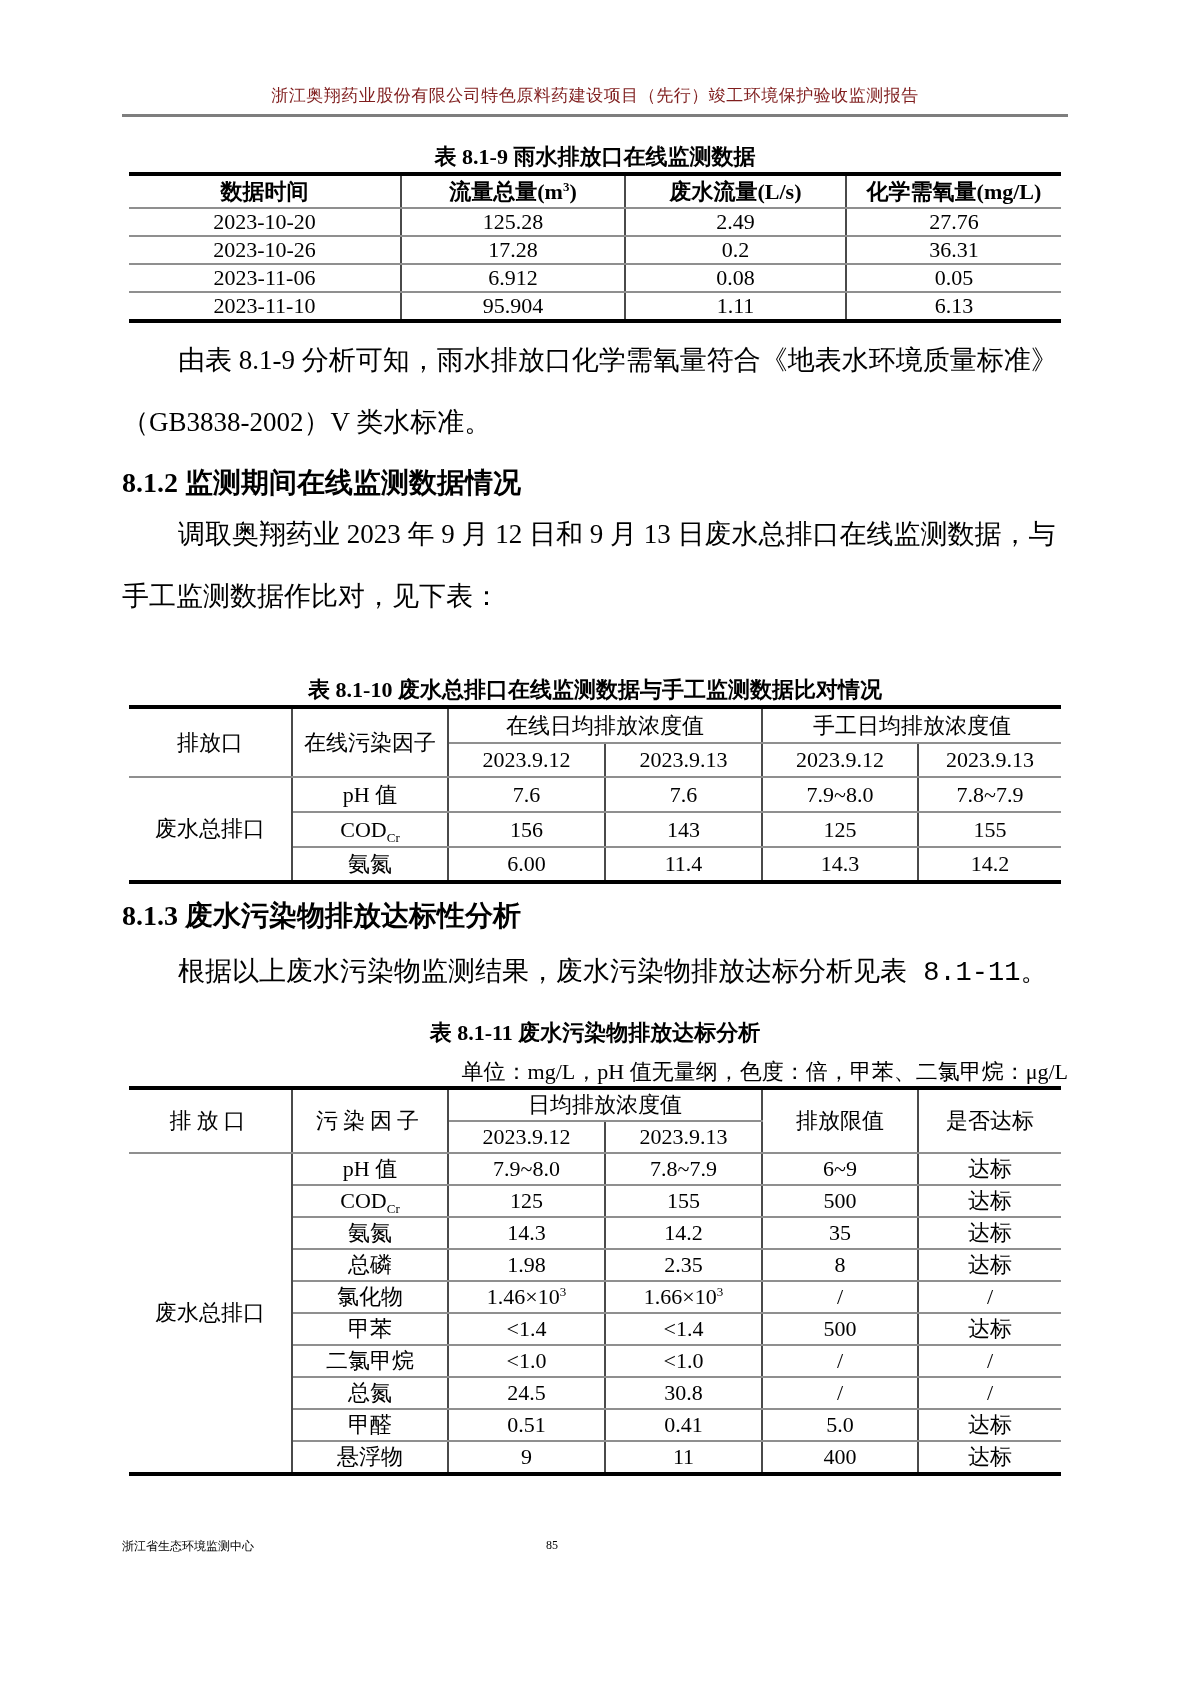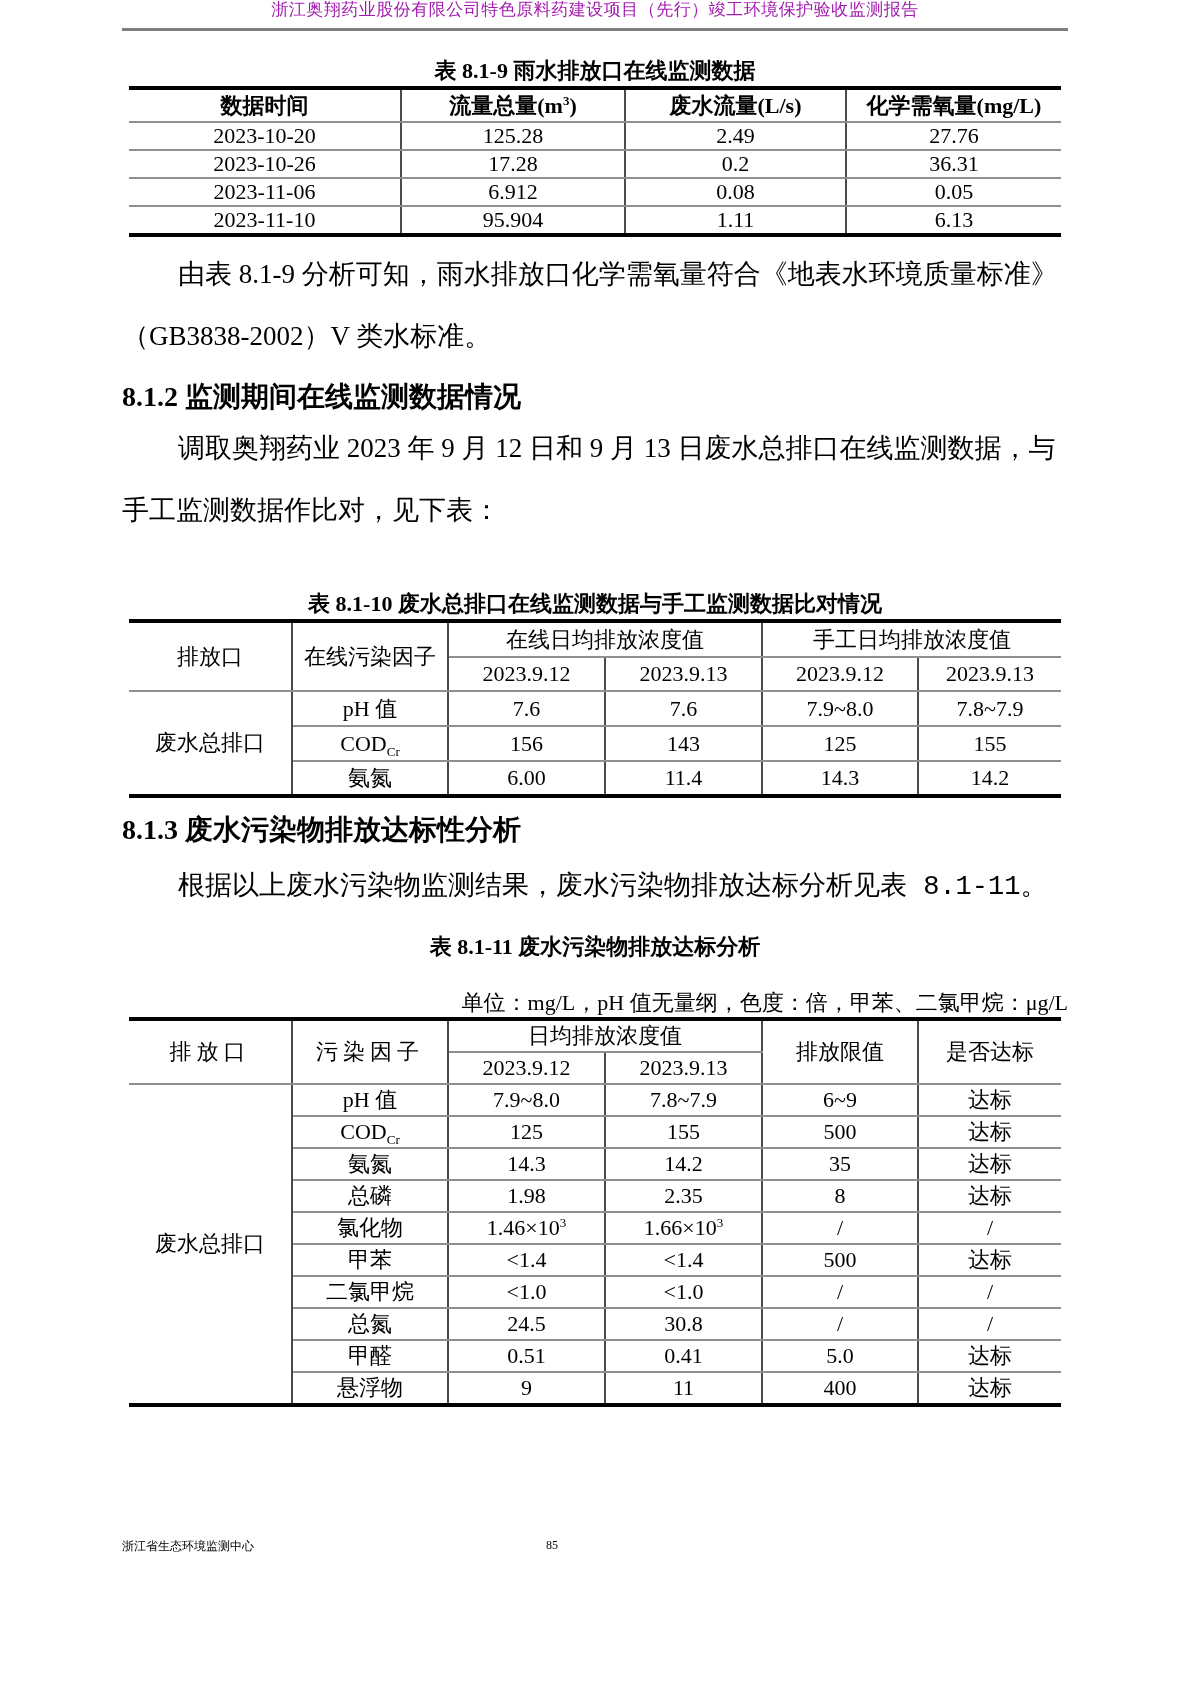--- a/index.html
+++ b/index.html
@@ -5,22 +5,22 @@
   * { margin: 0; padding: 0; box-sizing: border-box; }
   html, body { background: #ffffff; }
   body {
     width: 1190px; height: 1683px; position: relative;
     font-family: "Liberation Serif", "DejaVu Serif", serif;
     color: #000;
   }
   .content { position: absolute; left: 122px; top: 0; width: 946px; }
 
   .doc-header {
-    font-size: 17px; line-height: 20px;
-    text-align: center; letter-spacing: 0.5px; color: #a21caf;
+    padding-top: 86px; font-size: 17px; line-height: 20px;
+    text-align: center; letter-spacing: 0.5px; color: #7f1d1d;
   }
   .header-rule { margin-top: 8px; height: 3px; background: #7e7e7e; }
 
   .tbl-title { font-size: 22px; font-weight: bold; text-align: center; line-height: 30px; }
   .t1-title { margin-top: 25px; }
   .t2-title { margin-top: 48px; }
   .t3-title { margin-top: 14px; }
 
   table.doc-table {
     width: 932px; margin-left: 7px; border-collapse: collapse; table-layout: fixed;
@@ -50,21 +50,21 @@
 
   .para { font-size: 27px; line-height: 62px; text-indent: 56px; text-align: left; }
   .p1 { margin-top: 6px; font-family: Liberation Serif, serif; }
   .p2 { margin-top: 2px; }
   .p3 { margin-top: 8px; font-family: Liberation Mono, monospace; }
 
   .sec { font-size: 28px; font-weight: bold; line-height: 36px; }
   .sec1 { margin-top: 12px; }
   .sec2 { margin-top: 14px; }
 
-  .unit-note { margin-top: 27px; font-size: 22px; line-height: 28px; text-align: right; }
+  .unit-note { margin-top: 10px; font-size: 22px; line-height: 28px; text-align: right; }
 
   .footer { position: absolute; left: 122px; top: 1538px; width: 946px; font-size: 12px; }
   .footer .page-num { position: absolute; left: 424px; top: 0; }
 </style>
 </head>
 <body>
 
 <div class="page">
   <div class="content">
 

